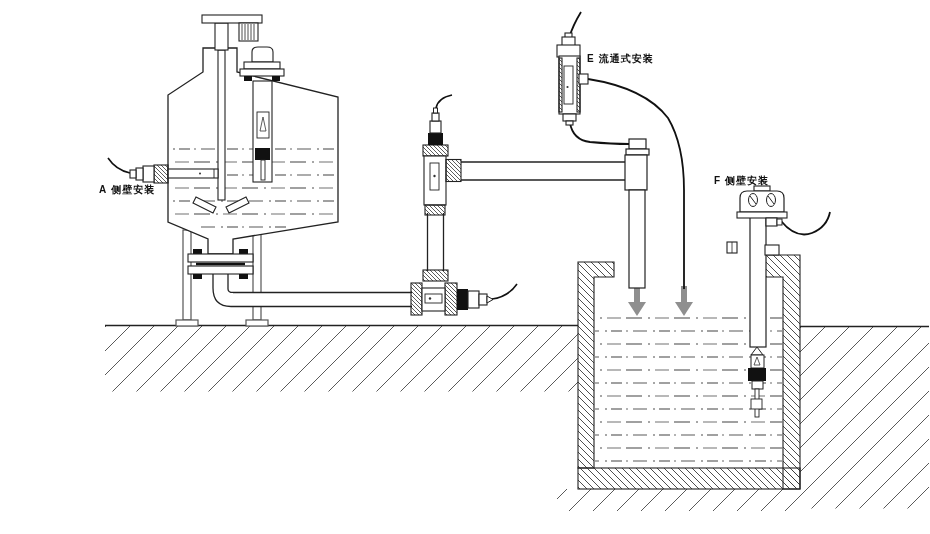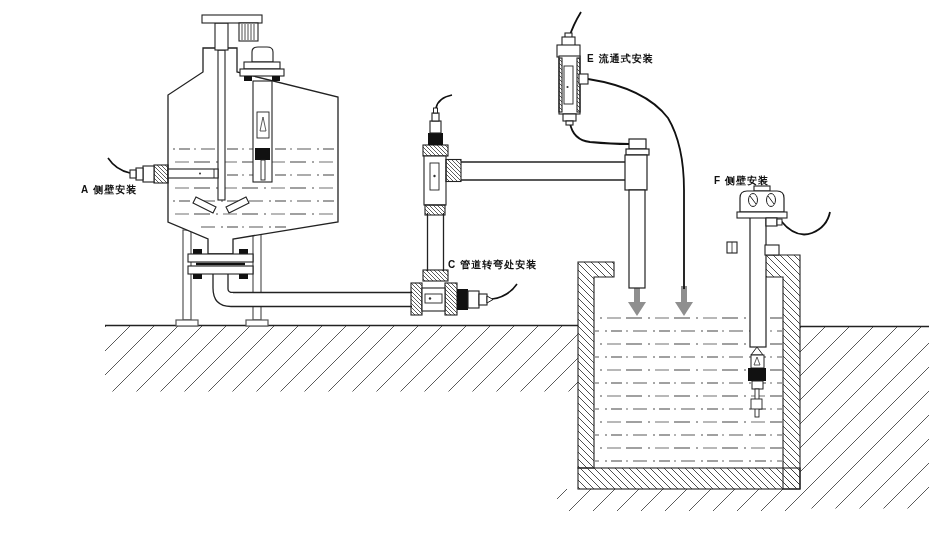--- a/index.html
+++ b/index.html
@@ -228,25 +228,22 @@
     <polygon points="751,355 757,347 763,355" fill="#fff" stroke="#222" stroke-width="1"></polygon>
     <rect x="751" y="355" width="13" height="13" fill="#fff" stroke="#222" stroke-width="1"></rect>
     <polygon points="757,357 754,365 760,365" fill="none" stroke="#333" stroke-width="0.8"></polygon>
     <rect x="748" y="368" width="18" height="13" fill="#111"></rect>
     <rect x="752" y="381" width="11" height="8" fill="#fff" stroke="#222" stroke-width="1"></rect>
     <rect x="755" y="389" width="4" height="28" fill="#fff" stroke="#222" stroke-width="0.9"></rect>
     <rect x="751" y="399" width="11" height="10" fill="#fff" stroke="#222" stroke-width="0.9"></rect>
   </g>
 </svg>
 
-  <div class="label" style="left:81px;top:183px">
+  <div class="label" style="left:99px;top:183px">
     <span class="letter">A</span><span>侧壁安装</span>
-  </div>
-  <div class="label" style="left:448px;top:258px">
-    <span class="letter">C</span><span>管道转弯处安装</span>
   </div>
   <div class="label" style="left:587px;top:52px">
     <span class="letter">E</span><span>流通式安装</span>
   </div>
   <div class="label" style="left:714px;top:174px">
     <span class="letter">F</span><span>侧壁安装</span>
   </div>
 
 </div>
 

